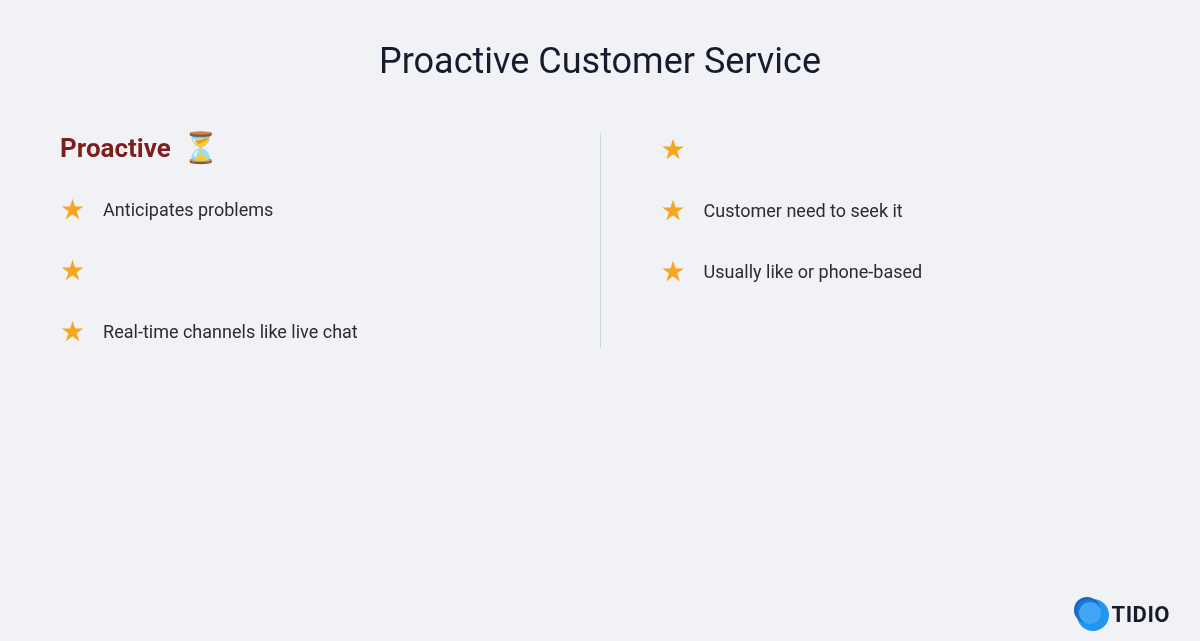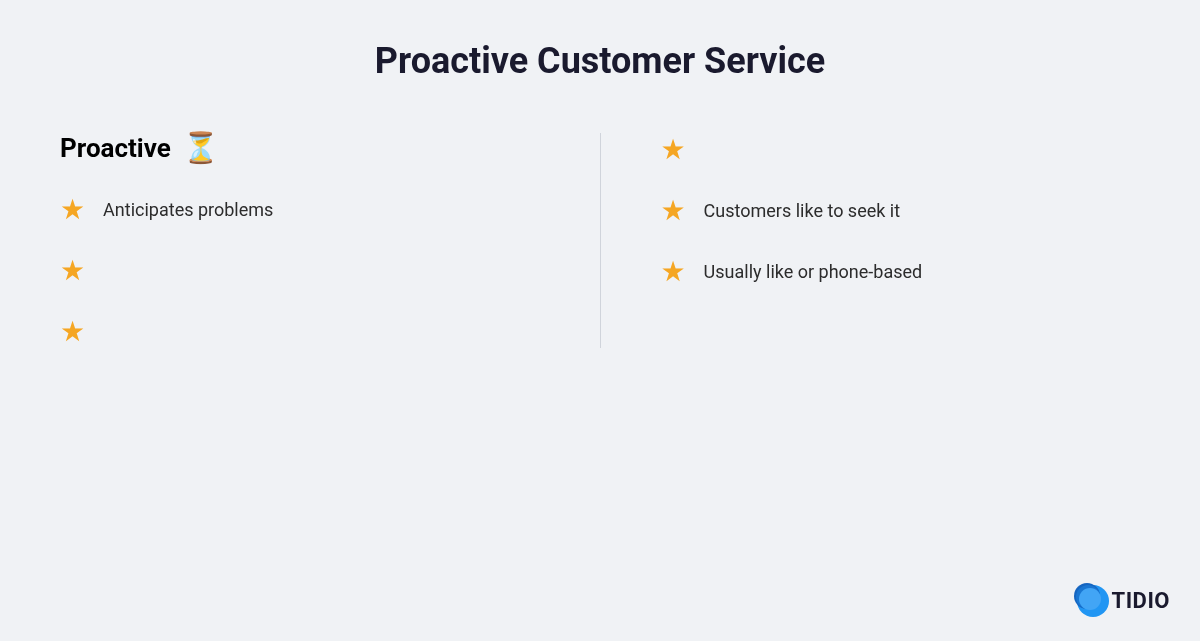--- a/index.html
+++ b/index.html
@@ -17,21 +17,21 @@
       flex-direction: column;
       align-items: center;
       justify-content: flex-start;
       padding: 40px 60px 30px 60px;
       position: relative;
       overflow: hidden;
     }
 
     .main-title {
       font-size: 36px;
-      font-weight: 700;
+      font-weight: 400;
       color: #1a1a2e;
       text-align: center;
       line-height: 1.2;
       margin-bottom: 50px;
     }
 
     .columns {
       display: flex;
       width: 100%;
       gap: 40px;
@@ -47,21 +47,21 @@
     .column-header {
       display: flex;
       align-items: center;
       gap: 12px;
       margin-bottom: 30px;
     }
 
     .column-header-text {
       font-size: 26px;
       font-weight: 700;
-      color: #000000;
+      color: #7f1d1d;
     }
 
     .column-icon {
       font-size: 30px;
       line-height: 1;
     }
 
     .list-items {
       display: flex;
       flex-direction: column;
@@ -81,21 +81,21 @@
     }
 
     .list-item-text {
       font-size: 18px;
       color: #2c2c2c;
       font-weight: 400;
     }
 
     .tidio-logo {
       position: absolute;
-      bottom: 22px;
+      bottom: 8px;
       right: 30px;
       display: flex;
       align-items: center;
     }
 
     .tidio-icon {
       width: 38px;
       height: 38px;
       position: relative;
     }
@@ -131,34 +131,35 @@
     <div class="list-items">
       <div class="list-item">
         <span class="star-icon">★</span>
         <span class="list-item-text">Anticipates problems</span>
       </div>
       <div class="list-item">
         <span class="star-icon">★</span>
       </div>
       <div class="list-item">
         <span class="star-icon">★</span>
+        <span class="list-item-text">Real-time channels like live chat</span>
       </div>
     </div>
   </div>
 
   <div class="divider"></div>
 
   <div class="column">
     <div class="list-items">
       <div class="list-item">
         <span class="star-icon">★</span>
       </div>
       <div class="list-item">
         <span class="star-icon">★</span>
-        <span class="list-item-text">Customers like to seek it</span>
+        <span class="list-item-text">Customer need to seek it</span>
       </div>
       <div class="list-item">
         <span class="star-icon">★</span>
         <span class="list-item-text">Usually like or phone-based</span>
       </div>
     </div>
   </div>
 </div>
 
 <div class="tidio-logo">

